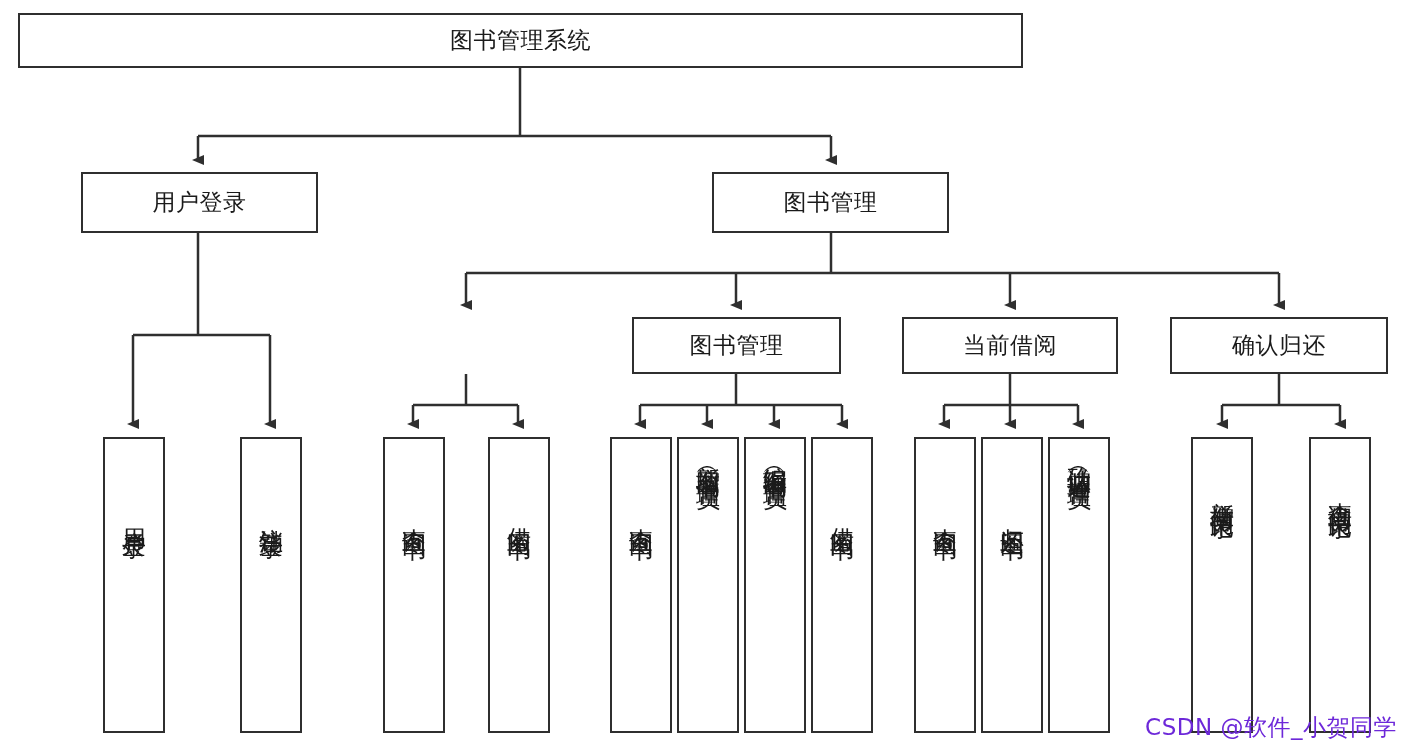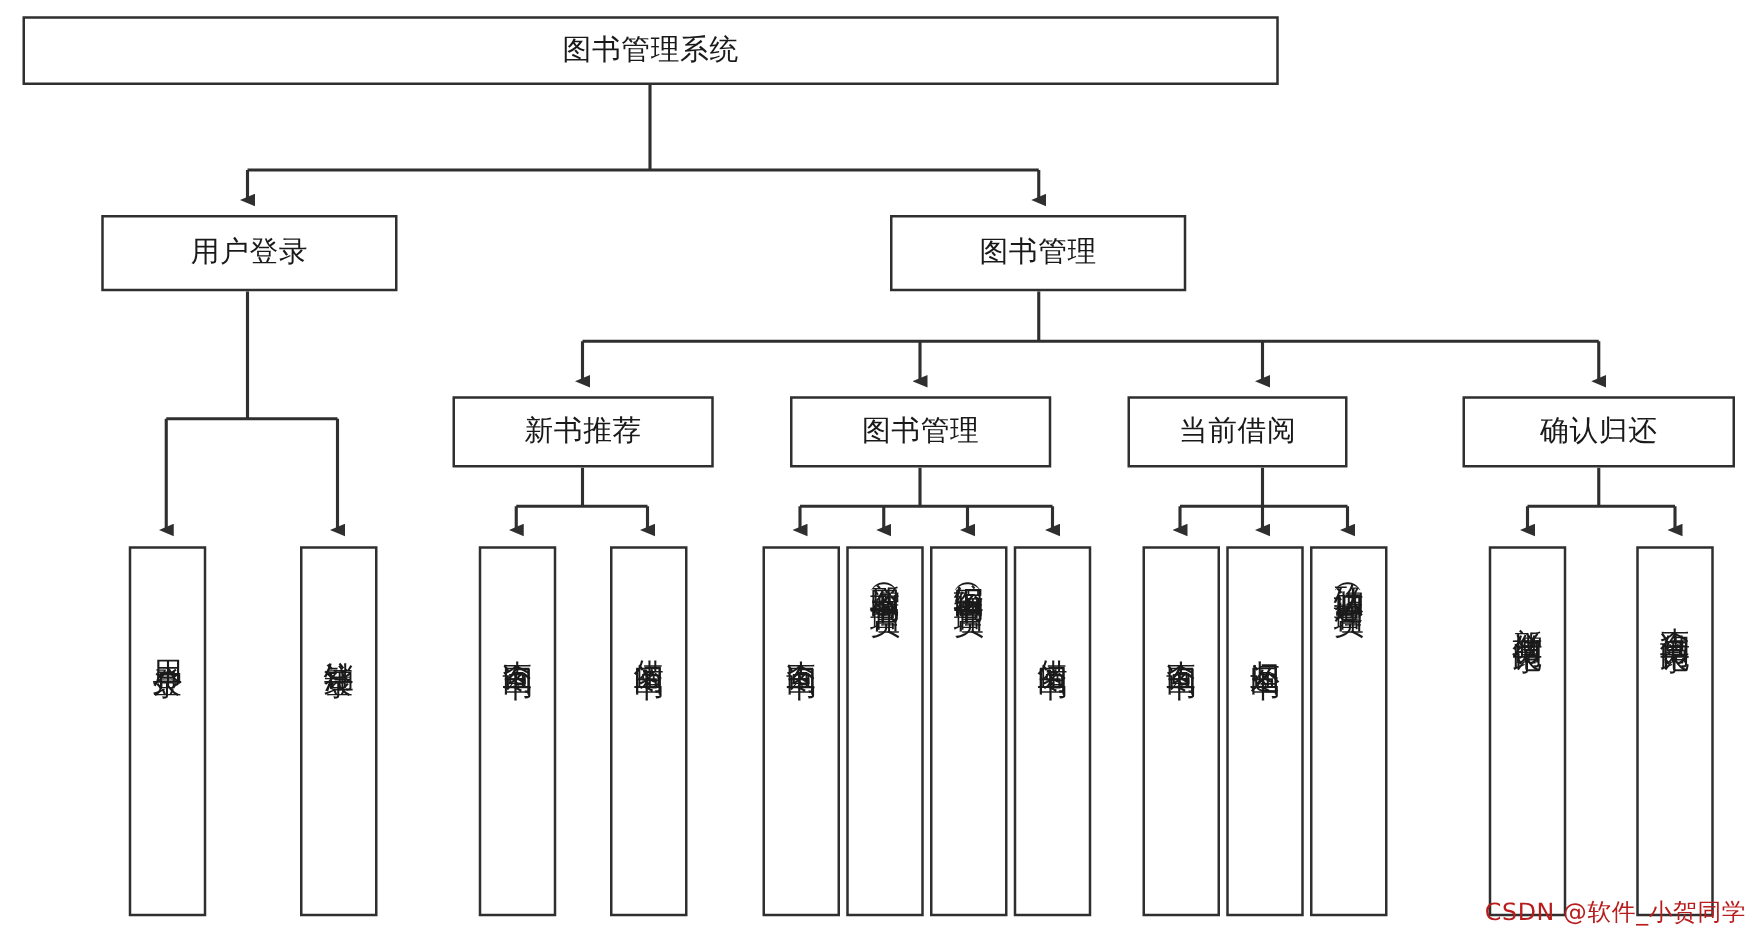--- a/index.html
+++ b/index.html
@@ -62,22 +62,22 @@
     left: 0;
     top: 0;
     width: 1405px;
     height: 747px;
     pointer-events: none;
   }
   .watermark {
     position: absolute;
     right: 8px;
     bottom: 4px;
-    font-size: 19px;
-    color: #b91c1c;
+    font-size: 23px;
+    color: #6d28d9;
     white-space: nowrap;
     letter-spacing: 0.5px;
   }
 </style>
 </head>
 <body>
 
 <div id="canvas">
 
   <svg class="links" viewBox="0 0 1405 747">
@@ -134,27 +134,24 @@
     <span class="node-label">图书管理系统</span>
   </div>
 
   <div class="node" style="left:81px; top:172px; width:237px; height:61px;">
     <span class="node-label">用户登录</span>
   </div>
   <div class="node" style="left:712px; top:172px; width:237px; height:61px;">
     <span class="node-label">图书管理</span>
   </div>
 
-  <div class="node" style="left:362px; top:317px; width:209px; height:57px;">
-    <span class="node-label">新书推荐</span>
-  </div>
   <div class="node" style="left:632px; top:317px; width:209px; height:57px;">
     <span class="node-label">图书管理</span>
   </div>
-  <div class="node" style="left:902px; top:317px; width:176px; height:57px;text-align:right;">
+  <div class="node" style="left:902px; top:317px; width:216px; height:57px;text-align:right;">
     <span class="node-label">当前借阅</span>
   </div>
   <div class="node" style="left:1170px; top:317px; width:218px; height:57px;">
     <span class="node-label">确认归还</span>
   </div>
 
   <div class="node leaf leaf-mid" style="left:103px; top:437px; width:62px; height:296px;">
     <span class="node-label">用户登录</span>
   </div>
   <div class="node leaf leaf-mid" style="left:240px; top:437px; width:62px; height:296px;">

